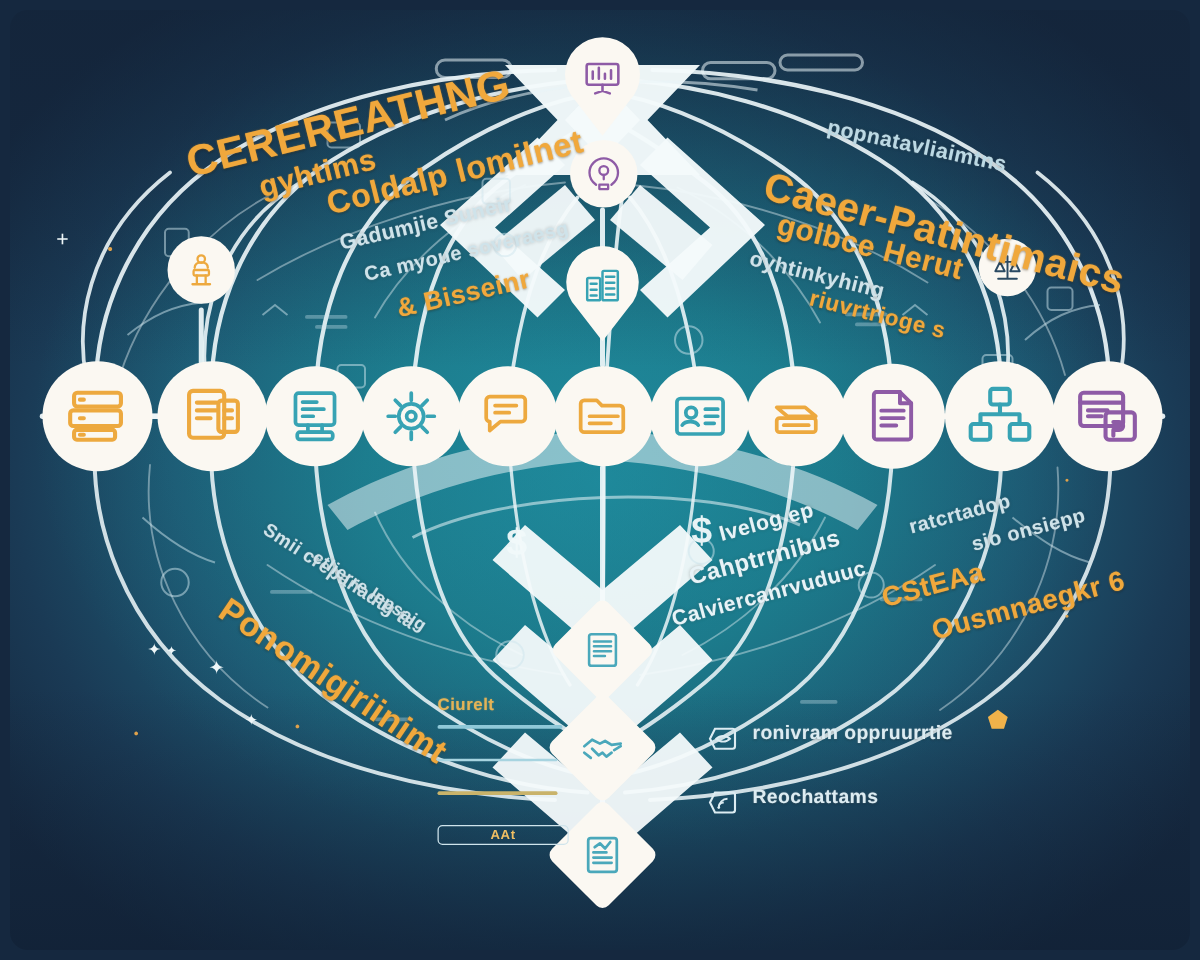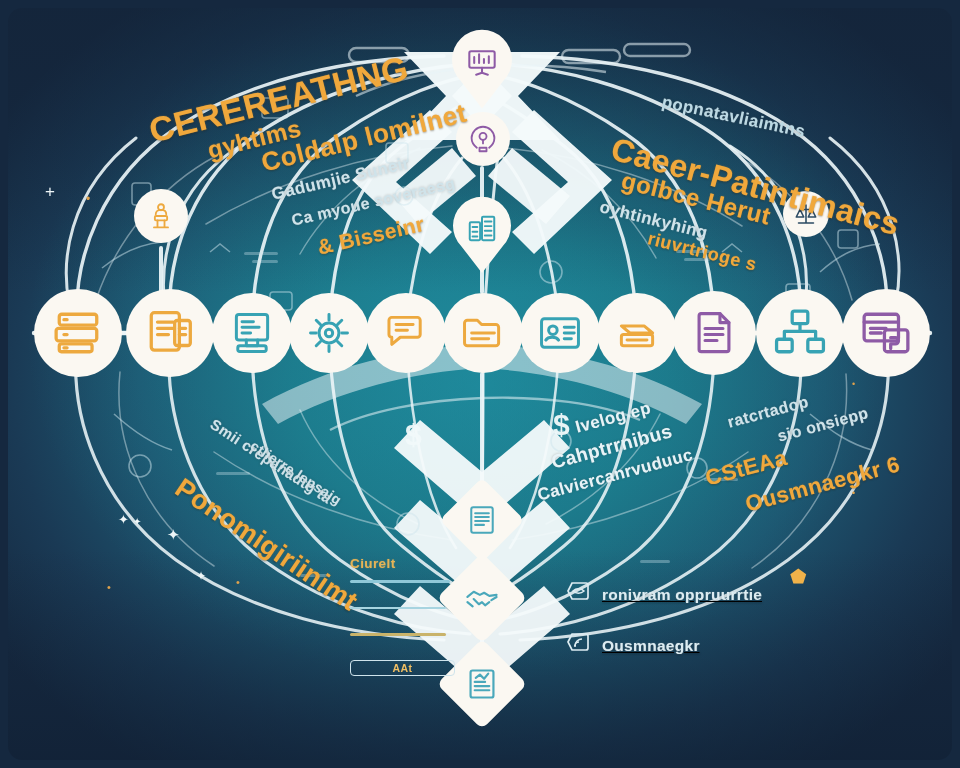--- a/index.html
+++ b/index.html
@@ -17,21 +17,21 @@
   .lbl{position:absolute;white-space:nowrap;transform-origin:left center;}
   .blurry{
     text-shadow:0 0 1.2px rgba(255,255,255,.35),0 0 3px rgba(0,0,0,.25);
     letter-spacing:.4px;
   }
   .blurry-y{
     text-shadow:0 0 1.5px rgba(240,168,60,.55),0 1px 2px rgba(0,0,0,.35);
     letter-spacing:.5px;
   }
   .legend{position:absolute;left:565px;top:578px;width:290px;}
-  .legend-row{display:flex;align-items:flex-end;gap:11px;margin-bottom:25px;text-decoration:underline;}
+  .legend-row{display:flex;align-items:flex-start;gap:11px;margin-bottom:25px;}
   .legend-ico{
     width:26px;height:26px;flex:0 0 26px;position:relative;
   }
   .legend-txt{
     font-size:15.5px;color:#dcecf2;font-weight:600;
     text-shadow:0 0 1.3px rgba(255,255,255,.4),0 1px 2px rgba(0,0,0,.3);
     letter-spacing:.3px;
   }
   .panel{position:absolute;left:350px;top:556px;width:105px;}
   .panel-title{
@@ -451,21 +451,21 @@
     </div>
     <div class="legend-row">
       <span class="legend-ico">
         <svg width="26" height="26" viewBox="0 0 26 26" fill="none" stroke="#dcecf2" stroke-width="1.7">
           <path d="M3 13 L7 5 H21 a2 2 0 0 1 2 2 v12 a2 2 0 0 1 -2 2 H7 Z"></path>
           <path d="M10 17 a4 4 0 0 1 4 -4" stroke-width="1.5"></path>
           <path d="M10 17 a7 7 0 0 1 7 -7" stroke-width="1.5"></path>
           <circle cx="10" cy="17" r="1.1" fill="#dcecf2" stroke="none"></circle>
         </svg>
       </span>
-      <span class="legend-txt">Ousmnaegkr</span>
+      <span class="legend-txt">Reochattams</span>
     </div>
   </div>
 
   <div id="markerHost" class="layer nolayout">
       <div class="lbl" style="left: 45px; top: 183px; font-size: 17px; color: rgb(238, 246, 248); line-height: 1;">+</div>
       <div class="lbl" style="left: 86px; top: 193px; font-size: 12px; color: rgb(224, 162, 75); line-height: 1;">•</div>
       <div class="lbl" style="left: 118px; top: 513px; font-size: 13px; color: rgb(238, 246, 248); line-height: 1;">✦</div>
       <div class="lbl" style="left: 167px; top: 527px; font-size: 15px; color: rgb(238, 246, 248); line-height: 1;">✦</div>
       <div class="lbl" style="left: 133px; top: 517px; font-size: 10px; color: rgb(238, 246, 248); line-height: 1;">✦</div>
       <div class="lbl" style="left: 196px; top: 570px; font-size: 12px; color: rgb(238, 246, 248); line-height: 1;">✦</div>

